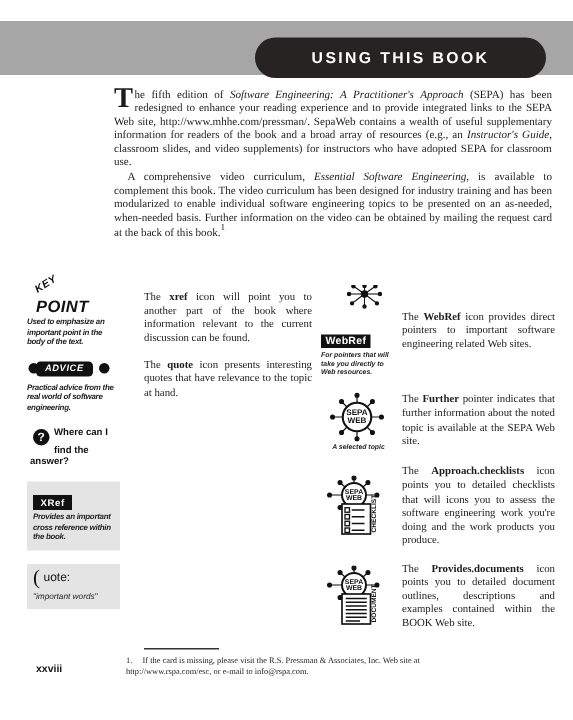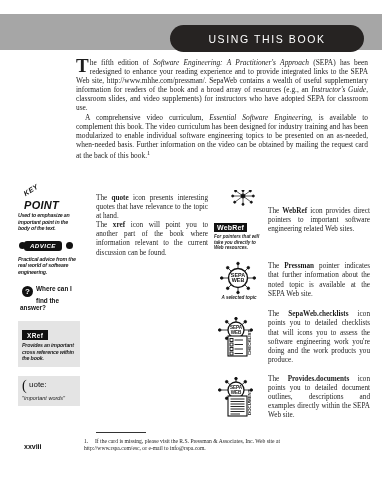--- a/index.html
+++ b/index.html
@@ -23,21 +23,21 @@
     height:27px;min-width:150px;
     background:#262322;
     border-radius:14px;
     display:flex;align-items:center;justify-content:center;
     padding:0 22px;
     z-index:3;
   }
   .header-pill span{
     color:#ffffff;
     font-family:"Liberation Sans", sans-serif;
-    font-weight:normal;
+    font-weight:bold;
     font-size:10.5px;
     letter-spacing:1.6px;
   }
 
   
   .intro{
     position:absolute;left:76px;top:58px;width:292px;
     font-size:7.4px;line-height:9.1px;text-align:justify;
     color:#1c1c1c;
   }
@@ -250,25 +250,25 @@
       <div class="mi shade pad" style="margin-top:9px;">
         <div class="quote-badge">
           <div class="quote-paren">(</div>
           <div class="quote-word">uote:</div>
         </div>
         <div class="quote-body">"important words"</div>
       </div>
     </div>
 
     <div class="col-mid">
+      <div class="blk" style="margin-bottom:9px;">
+        <span>The </span><b>xref</b><span> icon will point you to another part of the book where information relevant to the current discussion can be found.</span>
+      </div>
       <div class="blk">
         <span>The </span><b>quote</b><span> icon presents interesting quotes that have relevance to the topic at hand.</span>
-      </div>
-      <div class="blk" style="margin-bottom:9px;">
-        <span>The </span><b>xref</b><span> icon will point you to another part of the book where information relevant to the current discussion can be found.</span>
       </div>
     </div>
 
     <div class="col-right">
 
       <div class="ritem" style="margin-bottom:10px;">
         <div class="ricon">
           <svg width="50" height="26" viewBox="0 0 50 26" aria-hidden="true">
             <g stroke="#111" stroke-width="0.7" fill="#111">
               <circle cx="29" cy="6" r="2.1"></circle>
@@ -319,21 +319,21 @@
               <line x1="24" y1="17" x2="14" y2="7"></line>
                 <circle cx="13.7" cy="6.7" r="1.3"></circle>
             </g>
             <circle cx="24" cy="17" r="9.5" fill="#fff" stroke="#111" stroke-width="1.4"></circle>
             <text x="24" y="15.6" font-family="Liberation Sans, sans-serif" font-size="5.4" font-weight="bold" text-anchor="middle" fill="#111">SEPA</text>
             <text x="24" y="21.2" font-family="Liberation Sans, sans-serif" font-size="5.4" font-weight="bold" text-anchor="middle" fill="#111">WEB</text>
           </svg>
           <div class="rcap ctr">A selected topic</div>
         </div>
         <div class="rtext">
-          <span>The </span><b>Pressman</b><span> pointer indicates that further information about the noted topic is available at the SEPA Web site.</span>
+          <span>The </span><b>Further</b><span> pointer indicates that further information about the noted topic is available at the SEPA Web site.</span>
         </div>
       </div>
 
       <div class="ritem" style="margin-bottom:10px;">
         <div class="ricon">
           <svg width="50" height="42" viewBox="0 0 50 42" aria-hidden="true">
             <g stroke="#111" stroke-width="0.8" fill="#111">
               <line x1="22" y1="13" x2="22" y2="2"></line>
                 <circle cx="22" cy="1.6" r="1.3"></circle>
               <line x1="22" y1="13" x2="31" y2="5"></line>
@@ -360,21 +360,21 @@
               <rect x="16" y="35" width="3" height="3"></rect>
               <line x1="20.5" y1="23" x2="29" y2="23"></line>
               <line x1="20.5" y1="27.5" x2="29" y2="27.5"></line>
               <line x1="20.5" y1="32" x2="29" y2="32"></line>
               <line x1="20.5" y1="36.5" x2="29" y2="36.5"></line>
             </g>
             <text x="36.5" y="38" font-family="Liberation Sans, sans-serif" font-size="4.4" font-weight="bold" fill="#111" transform="rotate(-90 36.5 38)">CHECKLIST</text>
           </svg>
         </div>
         <div class="rtext">
-          <span>The </span><b>SepaWeb.checklists</b><span> icon points you to detailed checklists that will icons you to assess the software engineering work you're doing and the work products you produce.</span>
+          <span>The </span><b>Approach.checklists</b><span> icon points you to detailed checklists that will icons you to assess the software engineering work you're doing and the work products you produce.</span>
         </div>
       </div>
 
       <div class="ritem">
         <div class="ricon">
           <svg width="50" height="42" viewBox="0 0 50 42" aria-hidden="true">
             <g stroke="#111" stroke-width="0.8" fill="#111">
               <line x1="22" y1="13" x2="22" y2="2"></line>
                 <circle cx="22" cy="1.6" r="1.3"></circle>
               <line x1="22" y1="13" x2="31" y2="5"></line>
@@ -400,21 +400,21 @@
               <line x1="16.5" y1="27" x2="30.5" y2="27"></line>
               <line x1="16.5" y1="29.5" x2="30.5" y2="29.5"></line>
               <line x1="16.5" y1="32" x2="30.5" y2="32"></line>
               <line x1="16.5" y1="34.5" x2="30.5" y2="34.5"></line>
               <line x1="16.5" y1="37" x2="26" y2="37"></line>
             </g>
             <text x="36.5" y="38" font-family="Liberation Sans, sans-serif" font-size="4.4" font-weight="bold" fill="#111" transform="rotate(-90 36.5 38)">DOCUMENT</text>
           </svg>
         </div>
         <div class="rtext">
-          <span>The </span><b>Provides.documents</b><span> icon points you to detailed document outlines, descriptions and examples directly within the SEPA Web site.</span>
+          <span>The </span><b>Provides.documents</b><span> icon points you to detailed document outlines, descriptions and examples contained within the BOOK Web site.</span>
         </div>
       </div>
 
     </div>
   </div>
 
   <div class="rule"></div>
   <div class="footnote">
     <span class="num">1.</span>
     <span class="fbody">If the card is missing, please visit the R.S. Pressman &amp; Associates, Inc. Web site at http://www.rspa.com/esc, or e-mail to info@rspa.com.</span>

